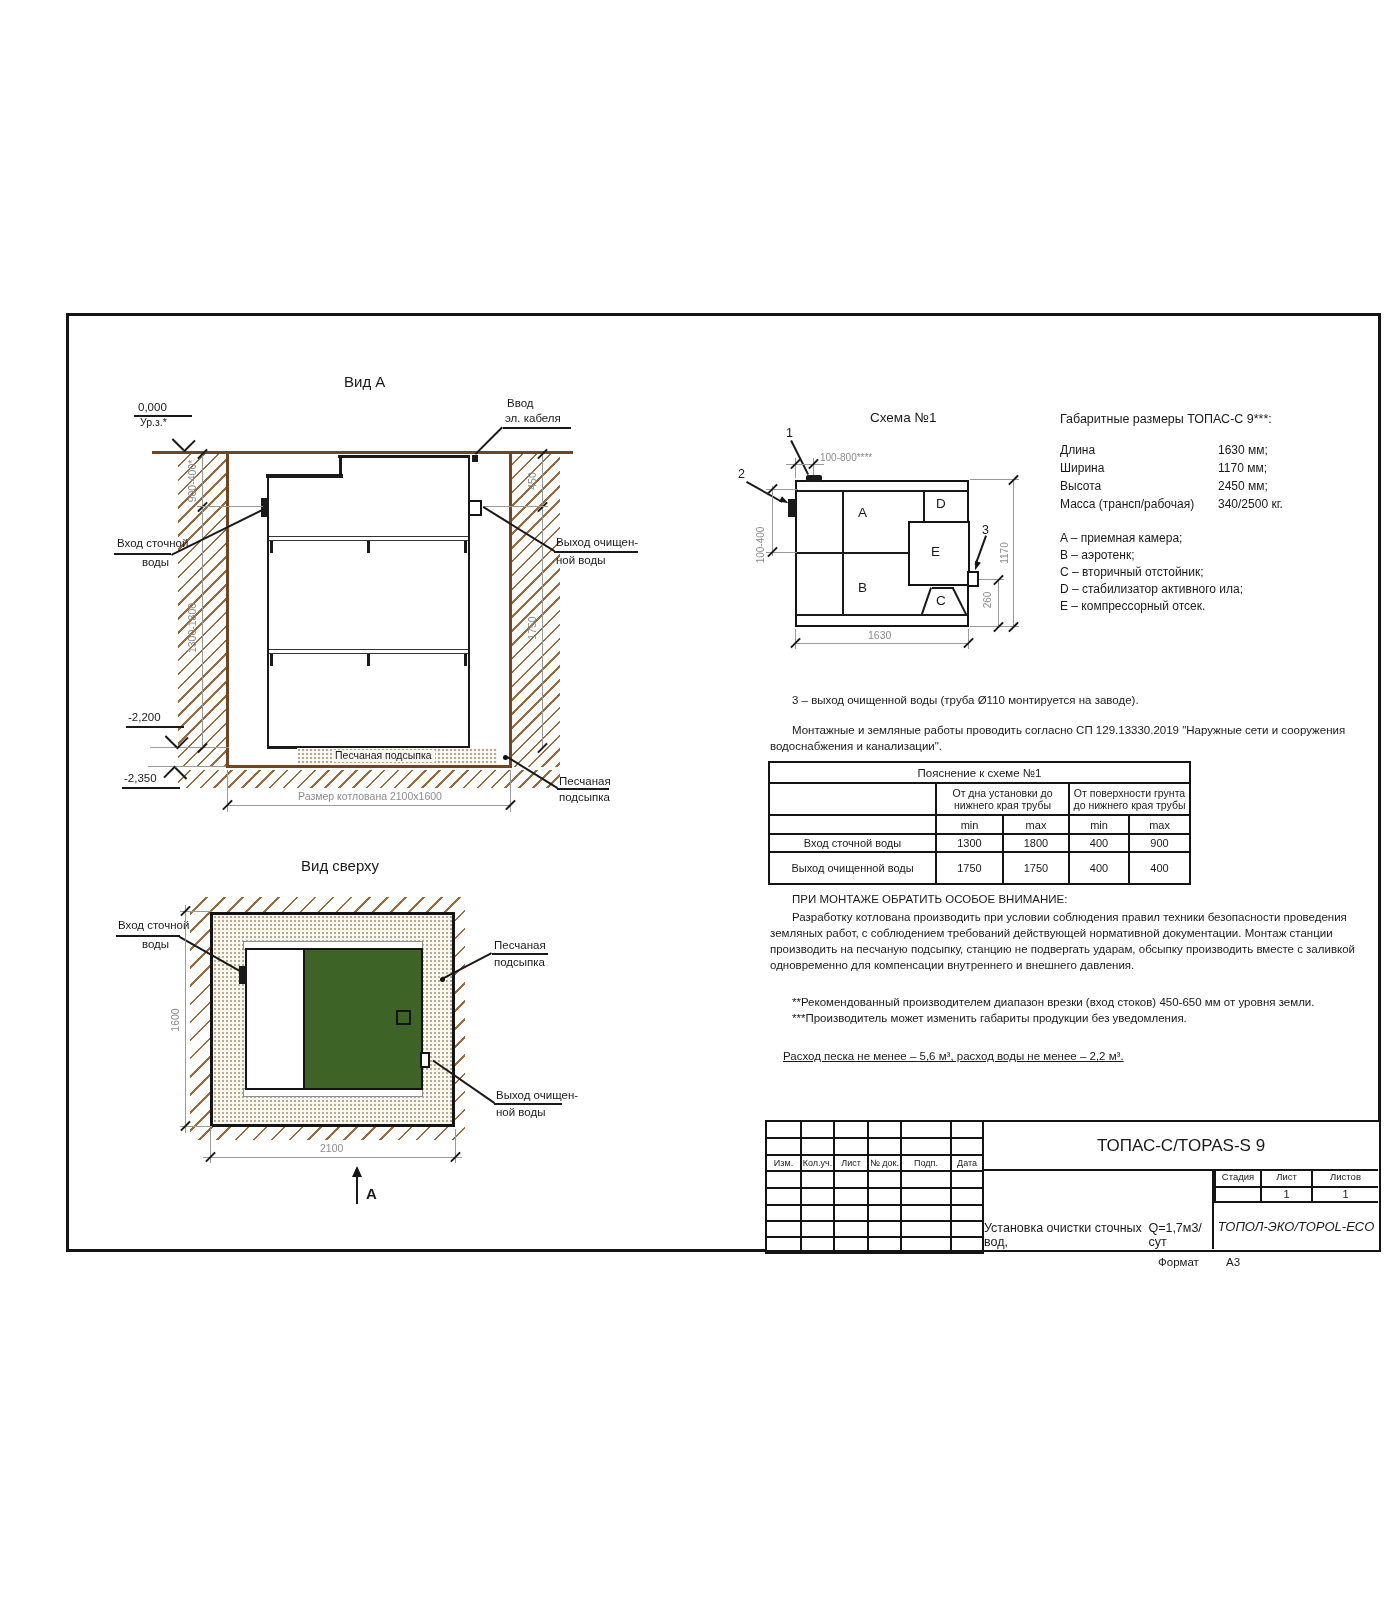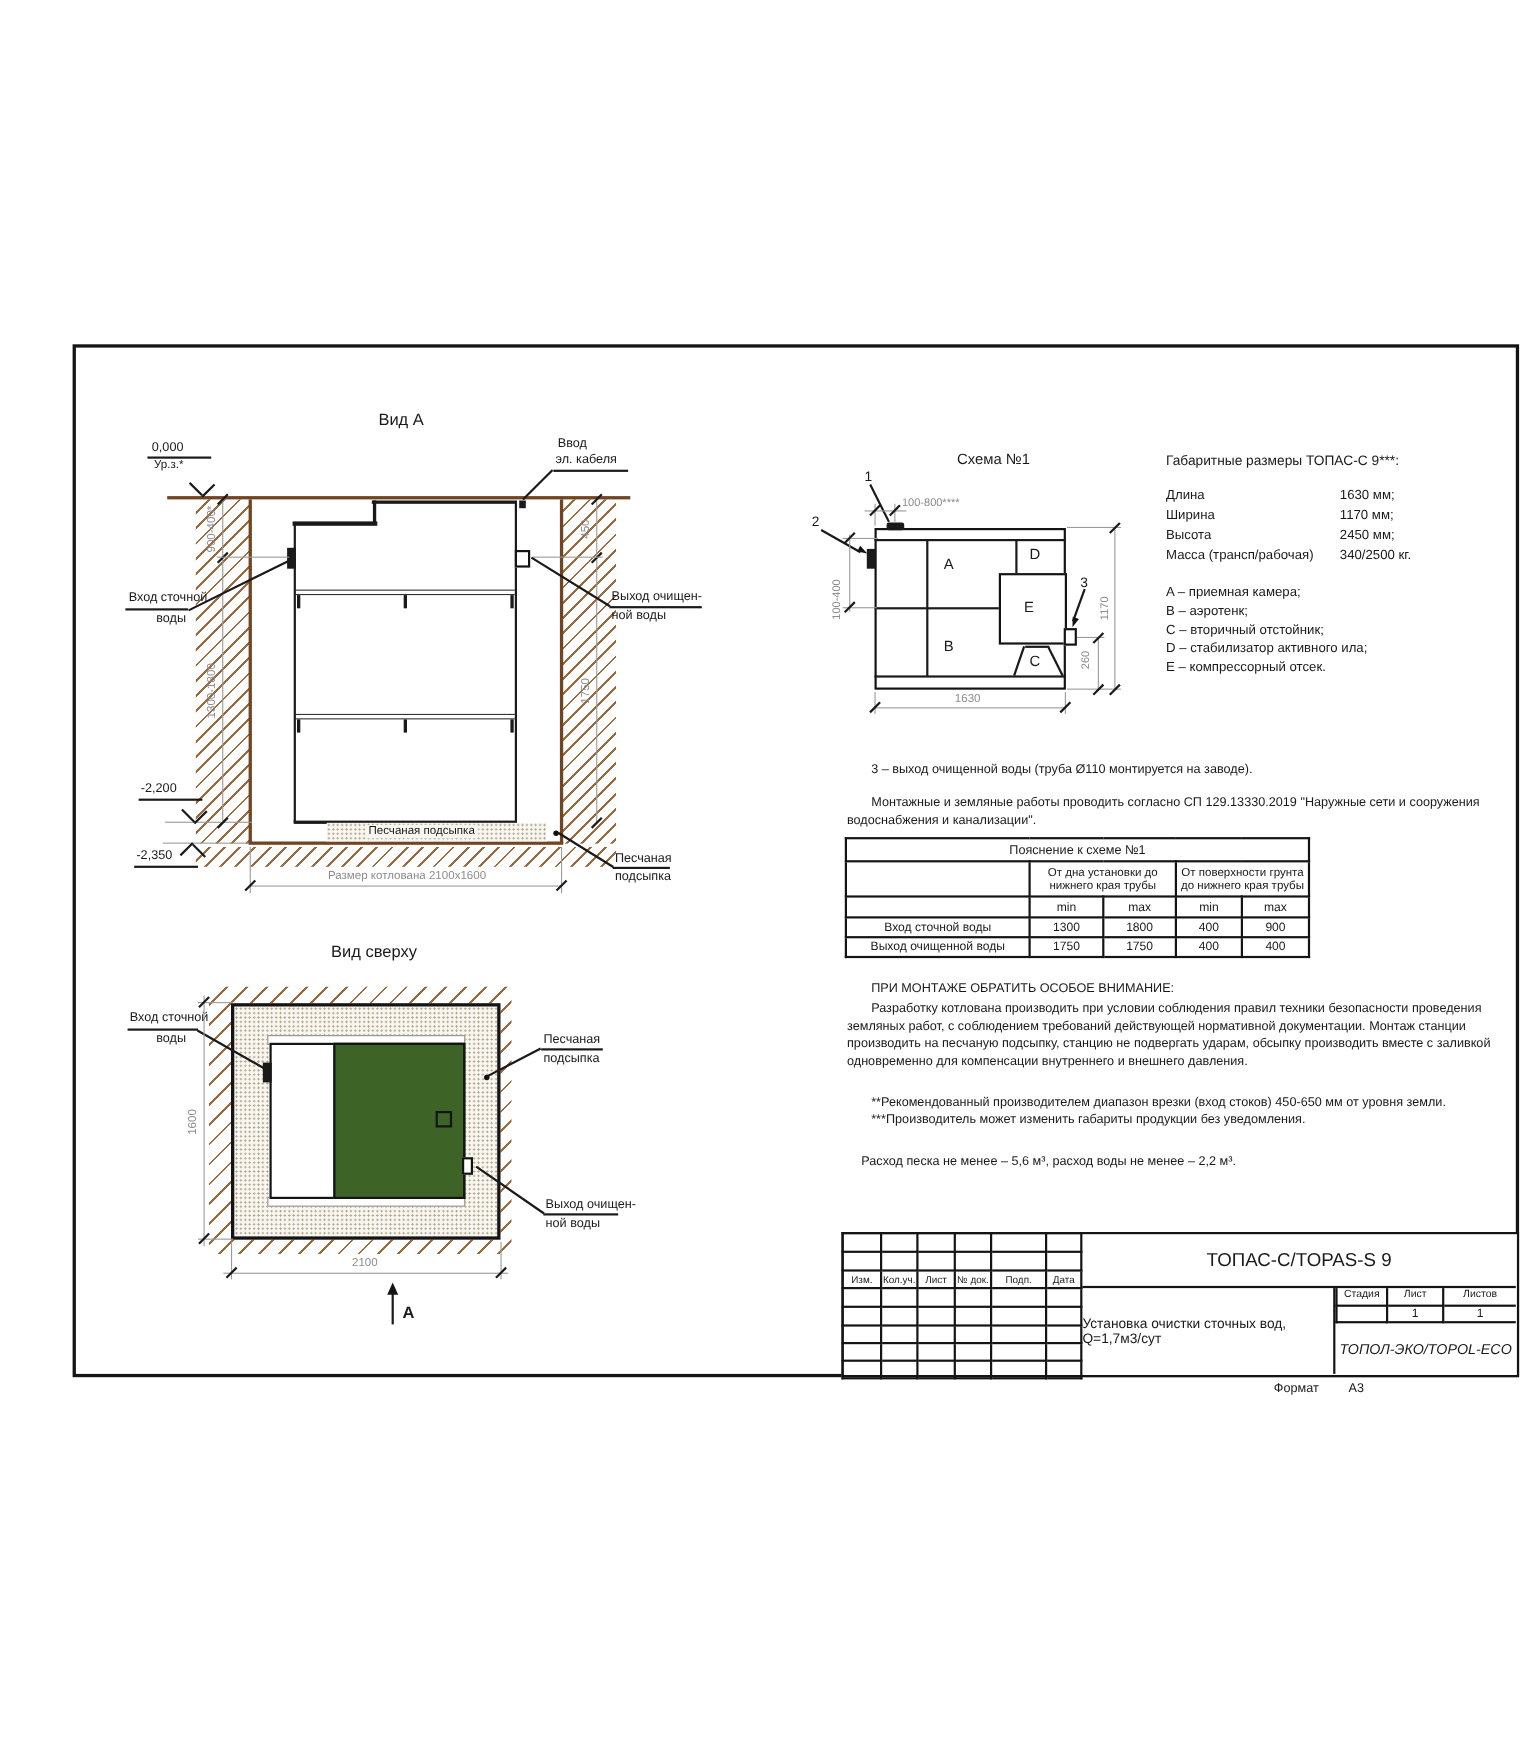--- a/index.html
+++ b/index.html
@@ -16,21 +16,21 @@
   .leader{position:absolute;height:1.5px;background:#1a1a1a;transform-origin:0 0;}
   .dot{position:absolute;width:5px;height:5px;background:#111;border-radius:50%;}
   .hatch{position:absolute;background:repeating-linear-gradient(135deg,transparent 0 8px,#9b6b3d 8px 9.8px);}
   .hatch2{position:absolute;background:repeating-linear-gradient(135deg,transparent 0 11px,#9b6b3d 11px 12.8px);}
   .sand{background-color:#f8f6f0;background-image:radial-gradient(#b5a88f 0.9px,transparent 1px);background-size:4px 4px;}
   .box{position:absolute;box-sizing:border-box;}
   table{border-collapse:collapse;}
   .xtable{position:absolute;table-layout:fixed;}
   .xtable td{border:2px solid #141414;padding:0;text-align:center;vertical-align:middle;overflow:hidden;}
   .par{position:absolute;font-size:11.5px;line-height:16px;text-indent:22px;}
-  .u{}
+  .u{text-decoration:underline;}
   .comp{position:absolute;font-size:13.5px;}
   .arr{position:absolute;width:0;height:0;}
 </style>
 </head>
 <body>
 
 <div id="canvas">
 
   <div class="box" style="left:66px;top:313px;width:1315px;height:939px;border:3px solid #141414;"></div>
 
@@ -231,21 +231,21 @@
       <td>min</td>
       <td>max</td>
     </tr>
     <tr style="height:18px">
       <td>Вход сточной воды</td>
       <td>1300</td>
       <td>1800</td>
       <td>400</td>
       <td>900</td>
     </tr>
-    <tr style="height:18px">
+    <tr style="height:32px">
       <td>Выход очищенной воды</td>
       <td>1750</td>
       <td>1750</td>
       <td>400</td>
       <td>400</td>
     </tr>
   </tbody>
     </table>
 
   <div class="t" style="left:792px;top:893px;">ПРИ МОНТАЖЕ ОБРАТИТЬ ОСОБОЕ ВНИМАНИЕ:</div>
@@ -372,21 +372,21 @@
             <td></td>
             <td></td>
             <td></td>
             <td></td>
           </tr>
     </tbody>
       </table>
     <div class="box" style="left:217px;top:0;width:394px;height:49px;border-bottom:2.5px solid #141414;display:flex;align-items:center;justify-content:center;">
       <span class="ctr" style="font-size:17px;">ТОПАС-С/TOPAS-S 9</span>
     </div>
-    <div class="box" style="left:217px;top:49px;width:230px;height:78px;border-right:2.5px solid #141414;display:flex;flex-direction:column;align-items:flex-start;justify-content:center;font-size:12.5px;">
+    <div class="box" style="left:217px;top:49px;width:230px;height:78px;border-right:2.5px solid #141414;display:flex;flex-direction:row;align-items:flex-end;justify-content:center;font-size:12.5px;">
       <span>Установка очистки сточных вод,</span>
       <span>Q=1,7м3/сут</span>
     </div>
     <div class="box" style="left:447px;top:49px;width:48px;height:17px;border:2px solid #141414;border-top:none;text-align:center;font-size:9.5px;">
       <span>Стадия</span></div>
     <div class="box" style="left:495px;top:49px;width:51px;height:17px;border:2px solid #141414;border-top:none;border-left:none;text-align:center;font-size:9.5px;">
       <span>Лист</span></div>
     <div class="box" style="left:546px;top:49px;width:65px;height:17px;border:2px solid #141414;border-top:none;border-left:none;border-right:none;text-align:center;font-size:9.5px;">
       <span>Листов</span></div>
     <div class="box" style="left:447px;top:66px;width:48px;height:15px;border-left:2px solid #141414;border-bottom:2px solid #141414;border-right:2px solid #141414;text-align:center;font-size:11px;"></div>

